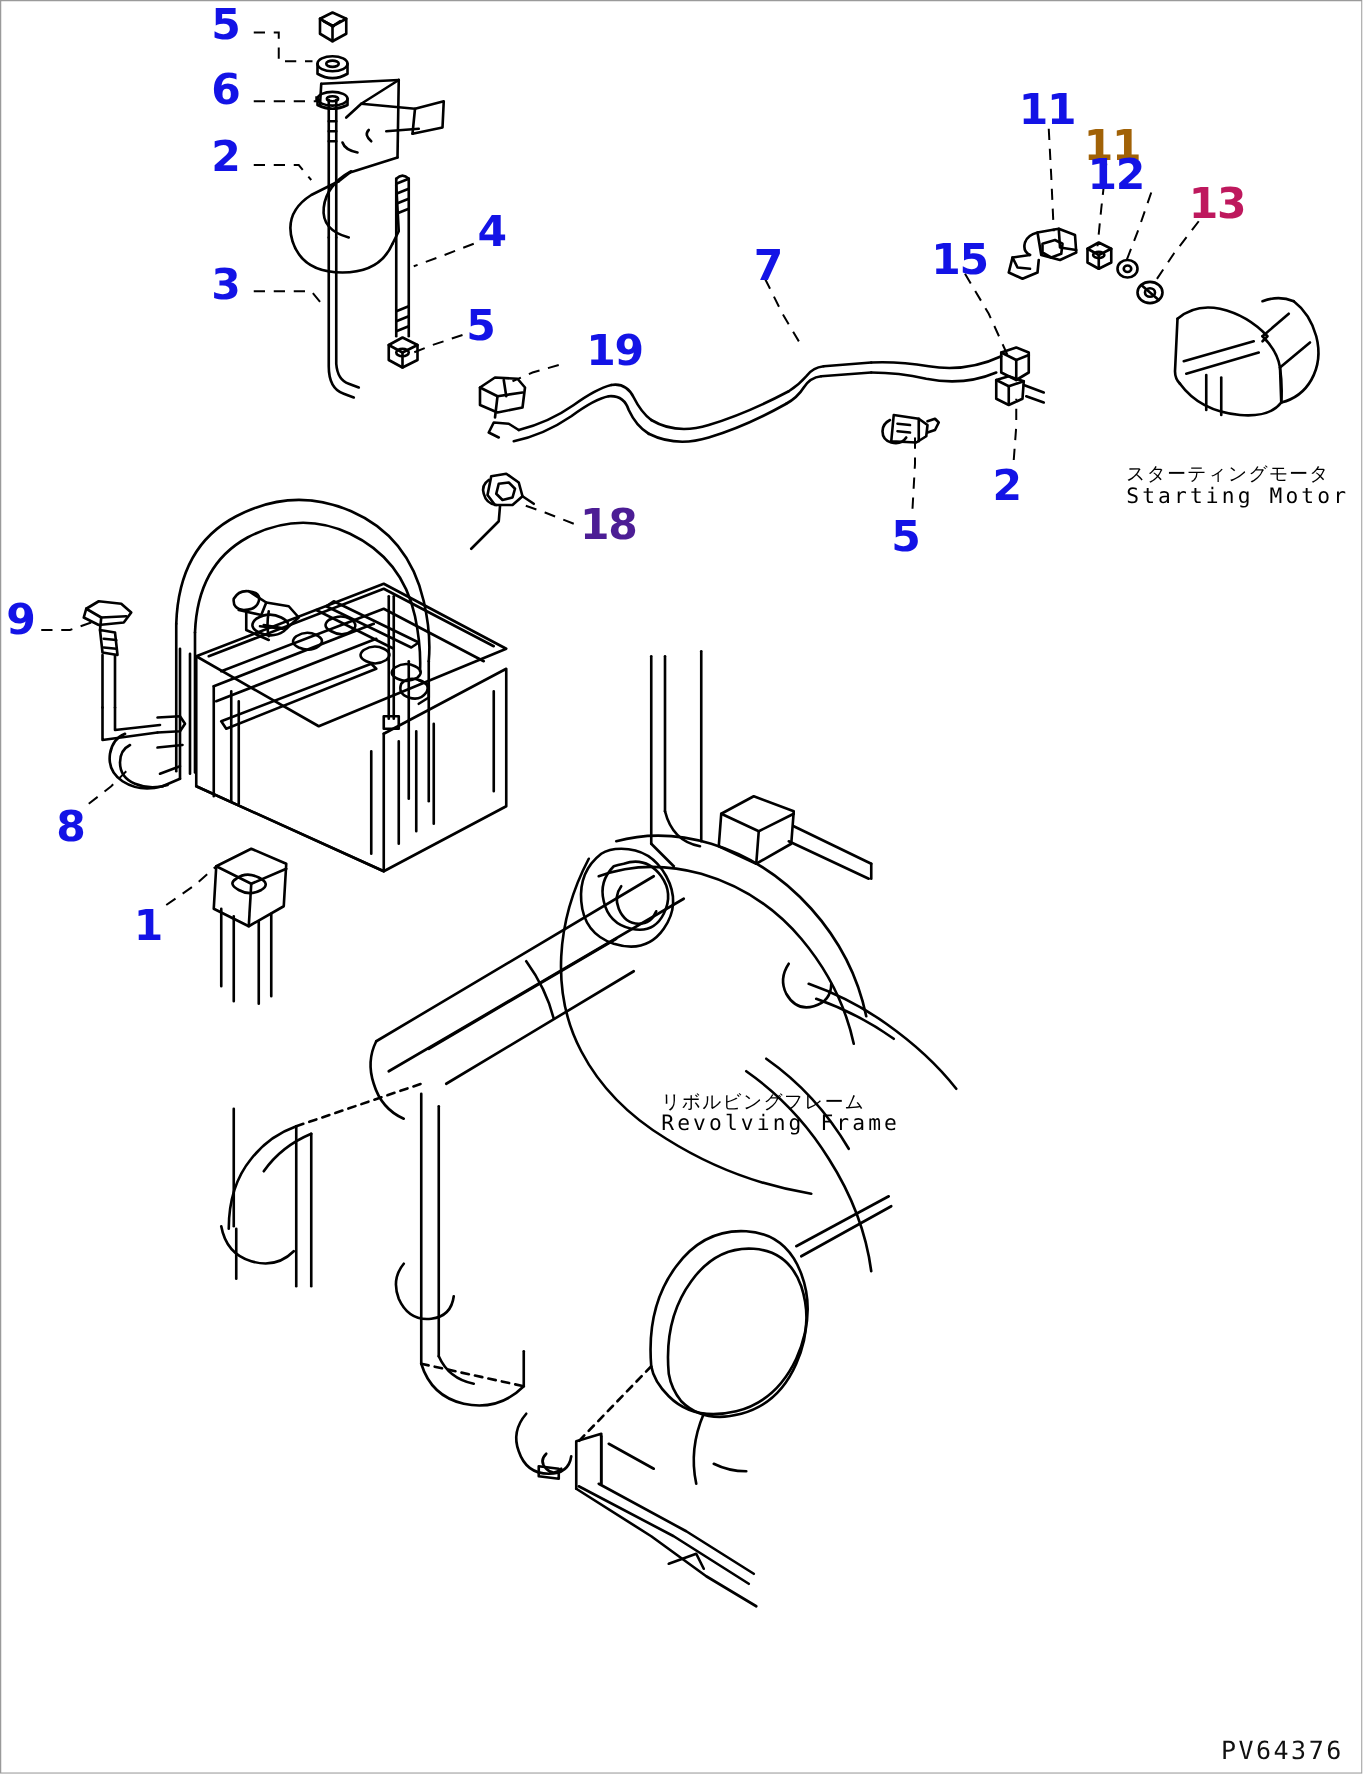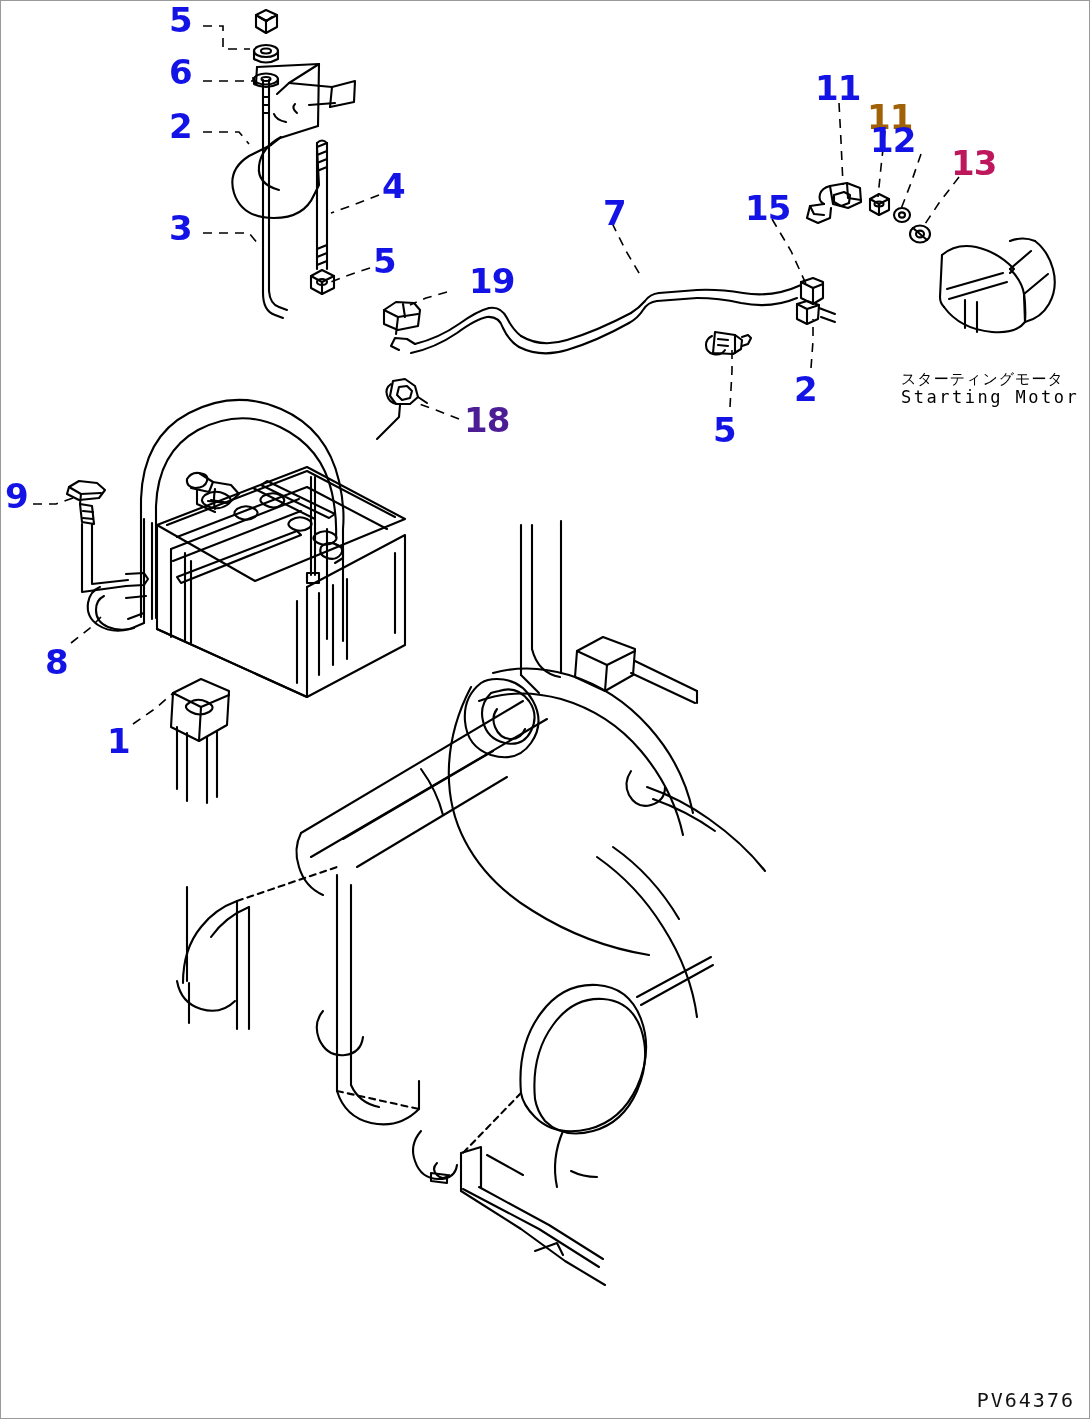--- a/index.html
+++ b/index.html
@@ -417,16 +417,20 @@
       <div class="callout" style="left: 4px; top: 478px; color: rgb(19, 19, 230);">9</div>
       <div class="callout" style="left: 44px; top: 644px; color: rgb(19, 19, 230);">8</div>
       <div class="callout" style="left: 106px; top: 723px; color: rgb(19, 19, 230);">1</div>
     </div>
 
   <div class="cap" id="cap-starting-motor" style="left: 900px; top: 370px;">
     <span class="jp">スターティングモータ</span>
     <span class="en">Starting Motor</span>
   </div>
 
+  <div class="cap" id="cap-revolving-frame" style="left: 528px; top: 872px;">
+    <span class="jp">リボルビングフレーム</span>
+    <span class="en">Revolving Frame</span>
+  </div>
 
   <div id="partno">PV64376</div>
 
 </div>
 
 </body></html>

